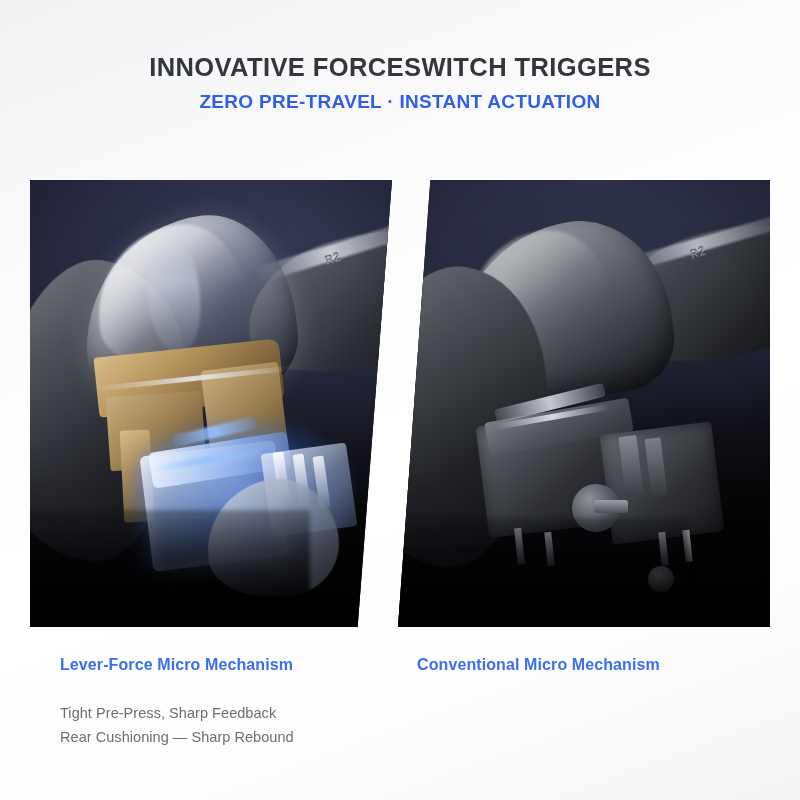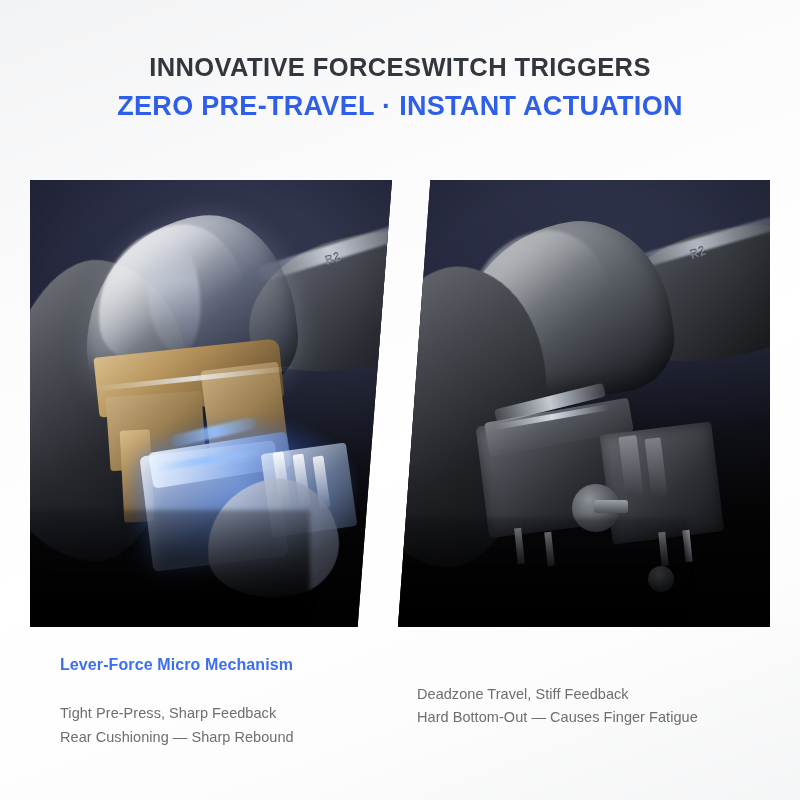--- a/index.html
+++ b/index.html
@@ -33,21 +33,21 @@
   .headline-main {
     font-size: 25.5px;
     font-weight: bold;
     letter-spacing: 0.4px;
     color: #33373d;
     line-height: 1.18;
     white-space: nowrap;
   }
   .headline-sub {
     margin-top: 9px;
-    font-size: 27px;
+    font-size: 19px;
     font-weight: bold;
     letter-spacing: 0.3px;
     color: #2f5fe8;
     line-height: 1.18;
     white-space: nowrap;
   }
 
   
   .panels {
     position: absolute;
@@ -341,20 +341,17 @@
 
     <div class="caption-col caption-left">
       <div class="caption-title">Lever-Force Micro Mechanism</div>
       <div class="caption-lines">
         <div class="caption-line">Tight Pre-Press, Sharp Feedback</div>
         <div class="caption-line">Rear Cushioning — Sharp Rebound</div>
       </div>
     </div>
 
     <div class="caption-col caption-right">
-      <div class="caption-lines">
-        <div class="caption-line">Deadzone Travel, Stiff Feedback</div>
-        <div class="caption-line">Hard Bottom-Out — Causes Finger Fatigue</div>
-      </div>
+      <div class="caption-title">Conventional Micro Mechanism</div>
     </div>
 
   </div>
 </div>
 
 </body></html>

